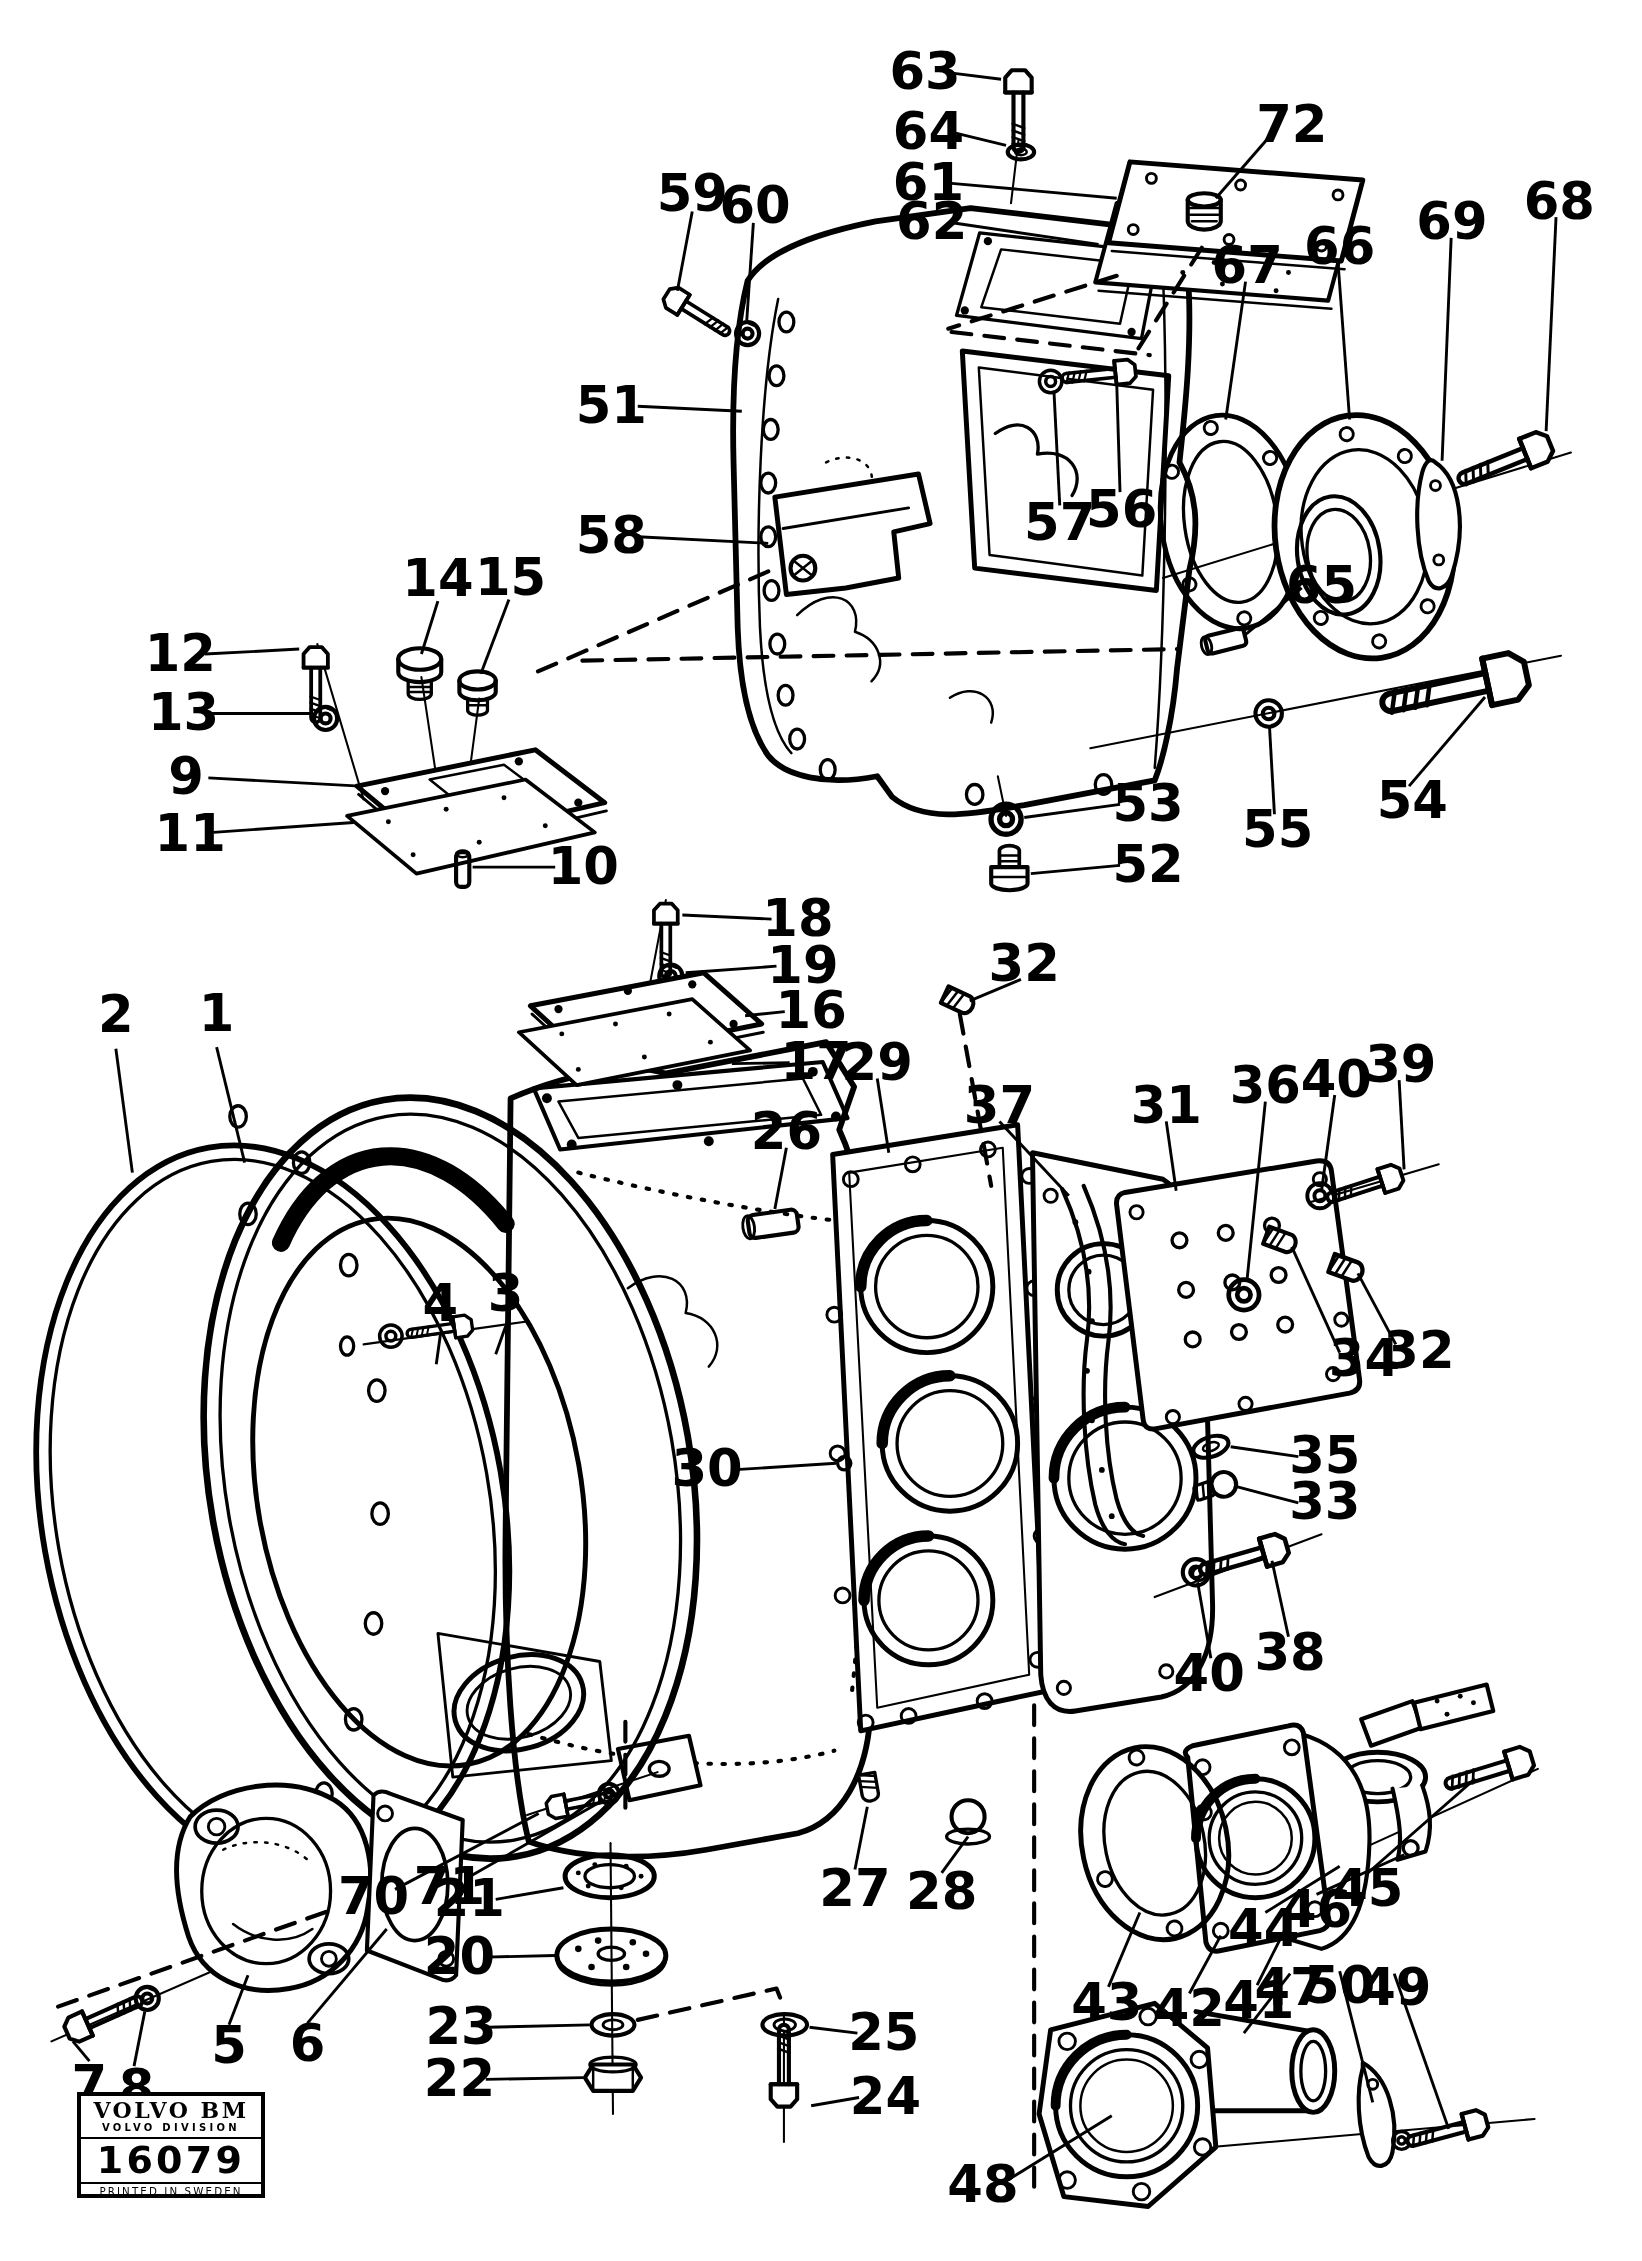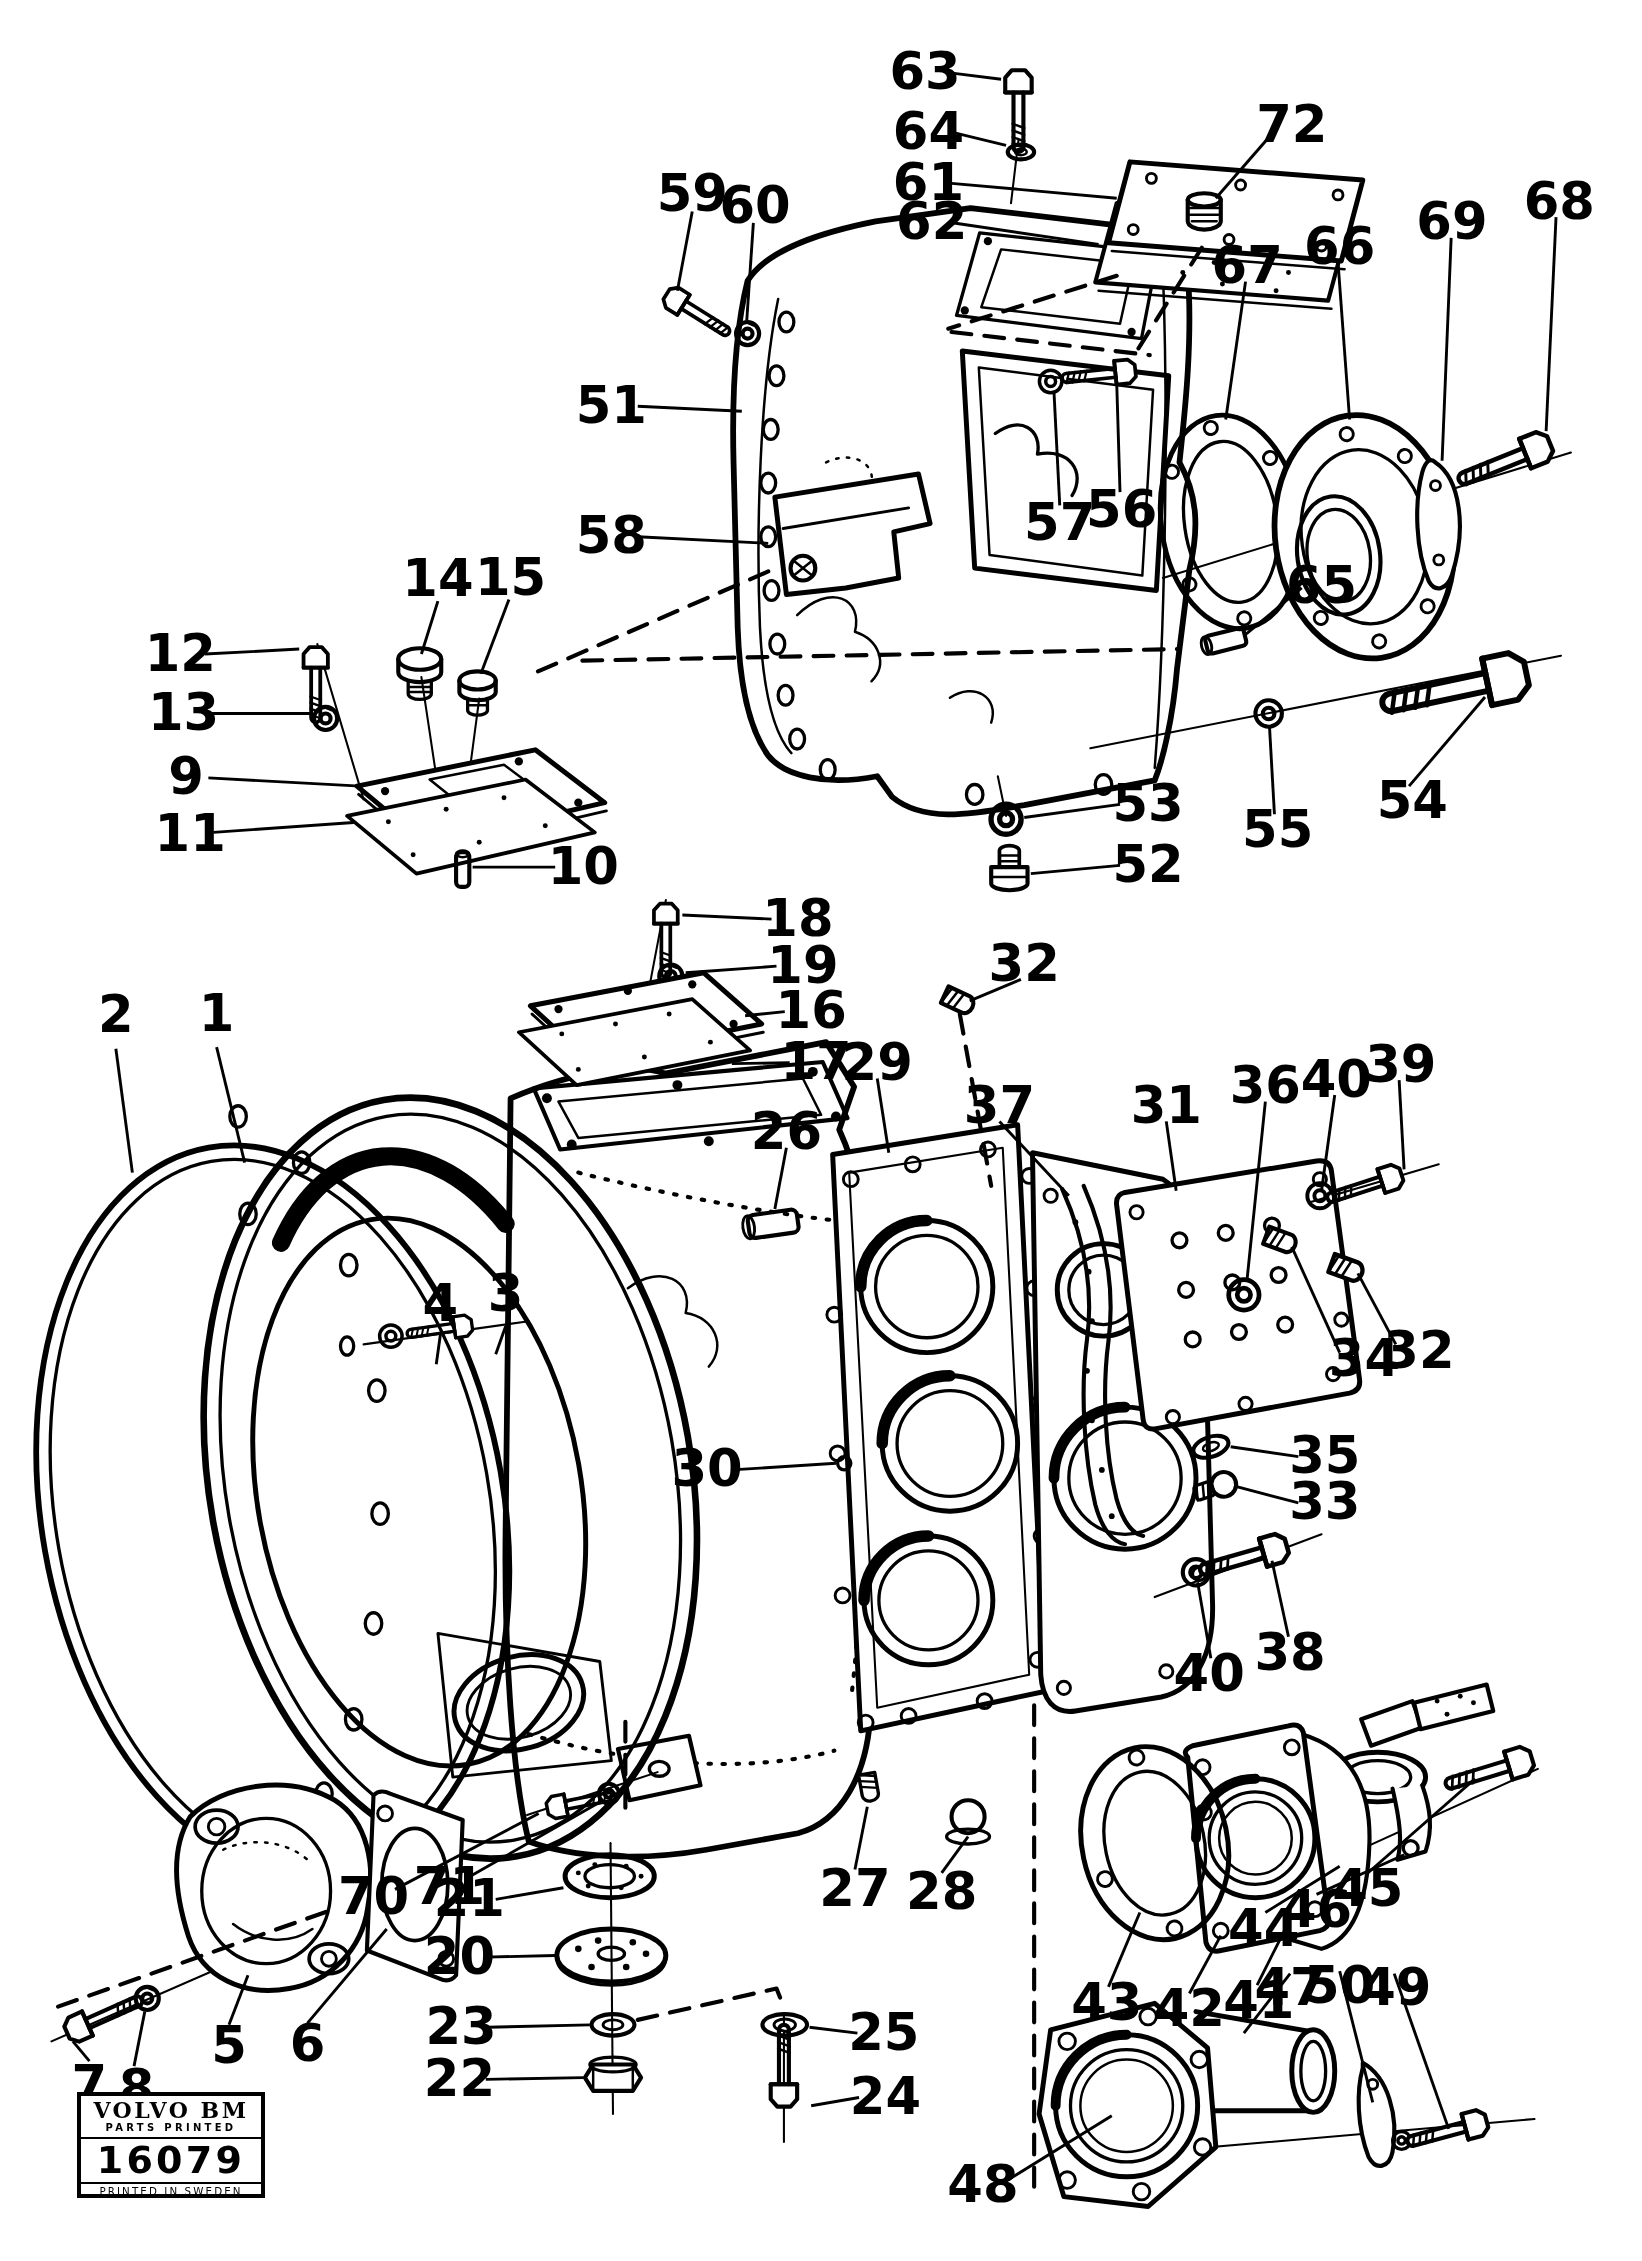--- a/index.html
+++ b/index.html
@@ -743,18 +743,18 @@
     <text class="callout" x="1888" y="265">68</text>
     <text class="callout" x="1758" y="290">69</text>
     <text class="callout" x="452" y="2318">70</text>
     <text class="callout" x="544" y="2306">71</text>
     <text class="callout" x="1564" y="172">72</text>
   </g>
 </svg>
 
 <div class="stamp">
   <div class="brand">VOLVO BM</div>
-  <div class="division">PARTS PRINTED</div>
+  <div class="division">VOLVO DIVISION</div>
   <div class="number">16079</div>
   <div class="printed">PRINTED IN SWEDEN</div>
 </div>
 </div>
 
 
 </body></html>

